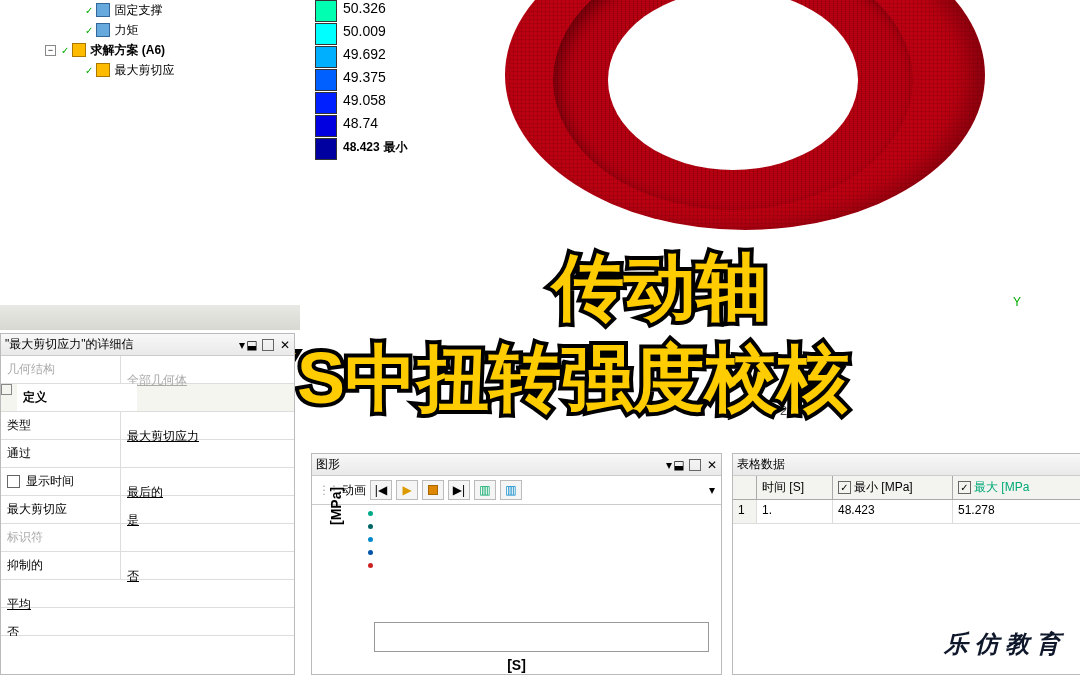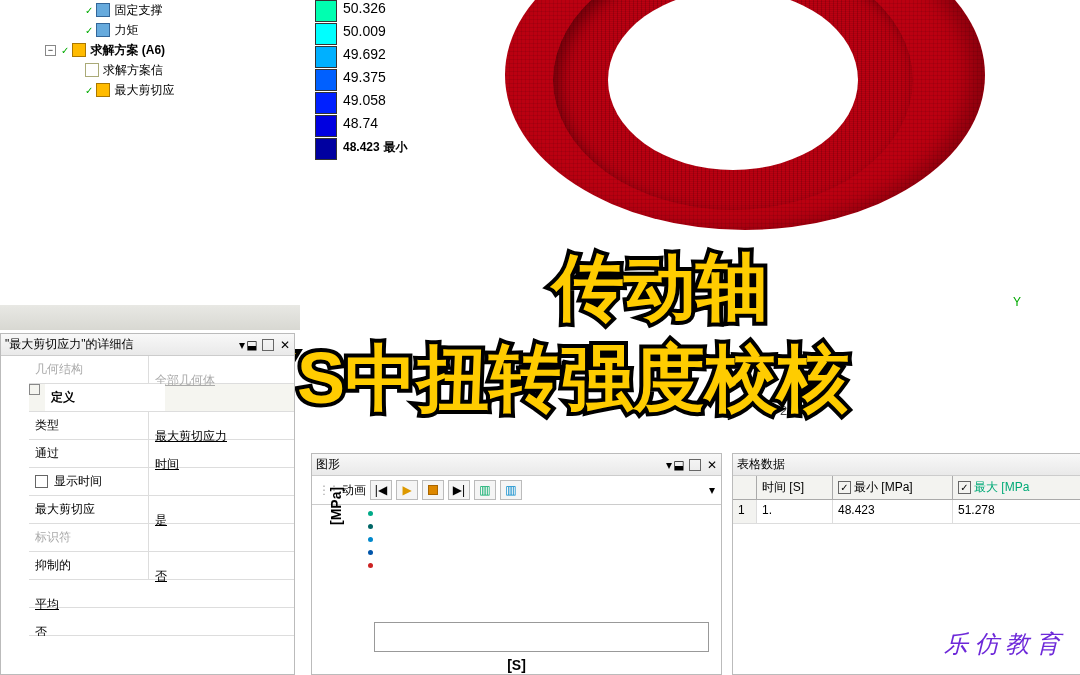--- a/index.html
+++ b/index.html
@@ -39,21 +39,21 @@
 
 .panel { position: absolute; background: #fff; border: 1px solid #bbb; }
 .panel-header { height: 22px; background: linear-gradient(#f8f8f8,#e9e9e9); display: flex; align-items: center; padding: 0 4px; border-bottom: 1px solid #ccc; }
 .panel-header .title { flex: 1; }
 .pin { width: 14px; text-align: center; }
 .sq { width: 12px; height: 12px; border: 1px solid #666; margin: 0 3px; }
 .x { margin-left: 3px; cursor: pointer; }
 
 
 .details { left: 0; top: 333px; width: 295px; height: 342px; }
-.tbwrap { overflow: hidden; margin-left: 28px; }
+.tbwrap { overflow: hidden; }
 .prop-row { display: flex; border-bottom: 1px solid #ddd; height: 28px; align-items: stretch; }
 .prop-row .k { width: 120px; padding: 5px 6px; border-right: 1px solid #ddd; background: #fff; }
 .prop-row .v { flex: 1; padding: 16px 6px; text-decoration: underline; }
 .prop-head { background: #f5f5f0; font-weight: bold; }
 .prop-head::before { content: ""; display: inline-block; width: 9px; height: 9px; border: 1px solid #888; margin-right: 5px; line-height: 8px; }
 .prop-row.geom .k { color: #aaa; }
 .prop-row.geom .v { color: #aaa; }
 .prop-row.iden .k, .prop-row.iden .v { color: #aaa; }
 .checkbox-sq { display: inline-block; width: 13px; height: 13px; border: 1px solid #666; margin-right: 6px; vertical-align: middle; }
 
@@ -80,21 +80,21 @@
 .gc0 { width: 24px; }
 .gc1 { width: 76px; }
 .gc2 { width: 120px; }
 .gc3 { flex: 1; }
 .chk { width: 13px; height: 13px; border: 1px solid #666; display: inline-flex; align-items: center; justify-content: center; font-size: 10px; }
 .red { color: #000000; }
 .green { color: #0a7; }
 .grid-row { display: flex; border-bottom: 1px solid #ddd; height: 24px; }
 .grid-row div { border-right: 1px solid #ddd; padding: 3px 5px; }
 
-.watermark { position: absolute; right: 20px; bottom: 15px; font-size: 24px; font-weight: 400; color: #6d28d9; font-style: italic; }
+.watermark { position: absolute; right: 20px; bottom: 15px; font-size: 24px; font-weight: 700; color: #0f172a; font-style: italic; }
 .ruler250 { position: absolute; left: 780px; top: 403px; font-size: 13px; color: #444; }
 .topbar-strip { position: absolute; left: 0; top: 305px; width: 300px; height: 25px; background: linear-gradient(#e8e8e4,#d8d8d2); }
 </style>
 </head>
 <body>
 
 <div class="tree">
   <div class="tree-line l3">
     <span class="tick">✓</span>
     <span class="cube-icon blue"></span>
@@ -103,24 +103,20 @@
   <div class="tree-line l3">
     <span class="tick">✓</span>
     <span class="cube-icon blue"></span>
     <span>力矩</span>
   </div>
   <div class="tree-line l2">
     <span class="exp">−</span>
     <span class="tick">✓</span>
     <span class="cube-icon"></span>
     <span class="bold">求解方案 (A6)</span>
-  </div>
-  <div class="tree-line l3">
-    <span class="page-icon"></span>
-    <span>求解方案信</span>
   </div>
   <div class="tree-line l3">
     <span class="tick">✓</span>
     <span class="cube-icon"></span>
     <span>最大剪切应</span>
   </div>
 </div>
 
 <div class="legend">
   <div class="legend-row">
@@ -193,24 +189,24 @@
       </div>
     <div class="prop-row prop-head">
         <div class="k" style="border:none">定义</div>
       </div>
     <div class="prop-row">
         <div class="k">类型</div>
         <div class="v">最大剪切应力</div>
       </div>
     <div class="prop-row">
         <div class="k">通过</div>
-        <div class="v">时间</div>
       </div>
     <div class="prop-row">
         <div class="k"><span class="checkbox-sq"></span><span>显示时间</span></div>
+        <div class="v">最后的</div>
       </div>
     <div class="prop-row">
         <div class="k">最大剪切应</div>
         <div class="v">是</div>
       </div>
     <div class="prop-row iden">
         <div class="k">标识符</div>
         <div class="v"></div>
       </div>
     <div class="prop-row">

